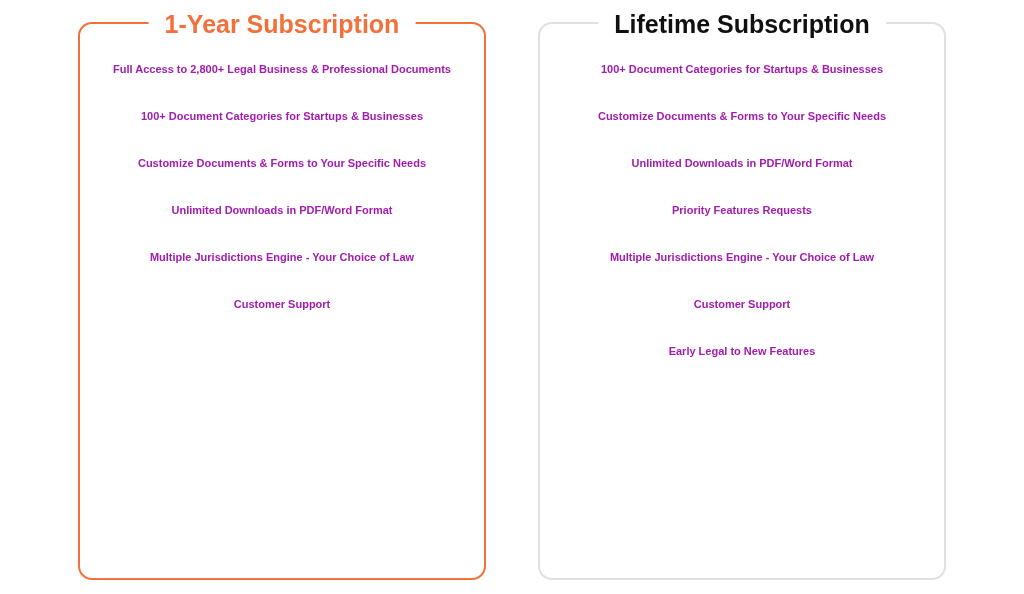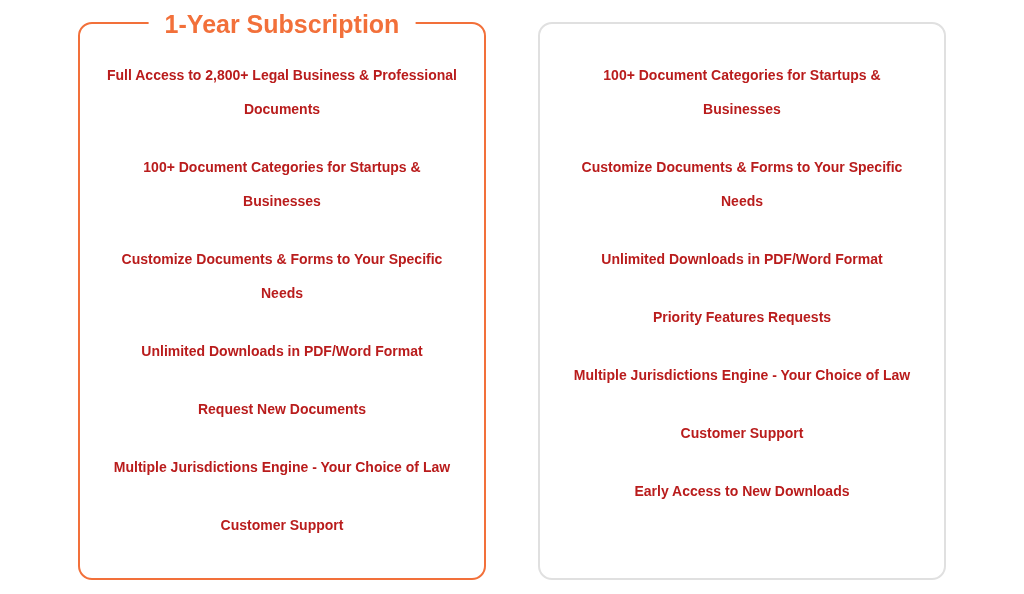--- a/index.html
+++ b/index.html
@@ -49,54 +49,54 @@
   .plan-card.accent .plan-title {
     color: #f2703a;
   }
   .feature-list {
     list-style: none;
     margin: 0;
     padding: 0;
   }
   .feature-item {
     text-align: center;
-    font-size: 14px;
+    font-size: 11px;
     font-weight: bold;
-    color: #b91c1c;
-    line-height: 34px;
+    color: #a21caf;
+    line-height: 23px;
     margin-bottom: 24px;
     padding: 0 6px;
   }
   .feature-item:last-child {
     margin-bottom: 0;
   }
 </style>
 </head>
 <body>
 
 <div class="pricing-wrap">
 
   <div class="plan-card accent">
     <div class="plan-title">1-Year Subscription</div>
     <ul class="feature-list">
       <li class="feature-item">Full Access to 2,800+ Legal Business &amp; Professional Documents</li>
       <li class="feature-item">100+ Document Categories for Startups &amp; Businesses</li>
       <li class="feature-item">Customize Documents &amp; Forms to Your Specific Needs</li>
       <li class="feature-item">Unlimited Downloads in PDF/Word Format</li>
-      <li class="feature-item">Request New Documents</li>
       <li class="feature-item">Multiple Jurisdictions Engine - Your Choice of Law</li>
       <li class="feature-item">Customer Support</li>
     </ul>
   </div>
 
   <div class="plan-card">
+    <div class="plan-title">Lifetime Subscription</div>
     <ul class="feature-list">
       <li class="feature-item">100+ Document Categories for Startups &amp; Businesses</li>
       <li class="feature-item">Customize Documents &amp; Forms to Your Specific Needs</li>
       <li class="feature-item">Unlimited Downloads in PDF/Word Format</li>
       <li class="feature-item">Priority Features Requests</li>
       <li class="feature-item">Multiple Jurisdictions Engine - Your Choice of Law</li>
       <li class="feature-item">Customer Support</li>
-      <li class="feature-item">Early Access to New Downloads</li>
+      <li class="feature-item">Early Legal to New Features</li>
     </ul>
   </div>
 
 </div>
 
 </body></html>

